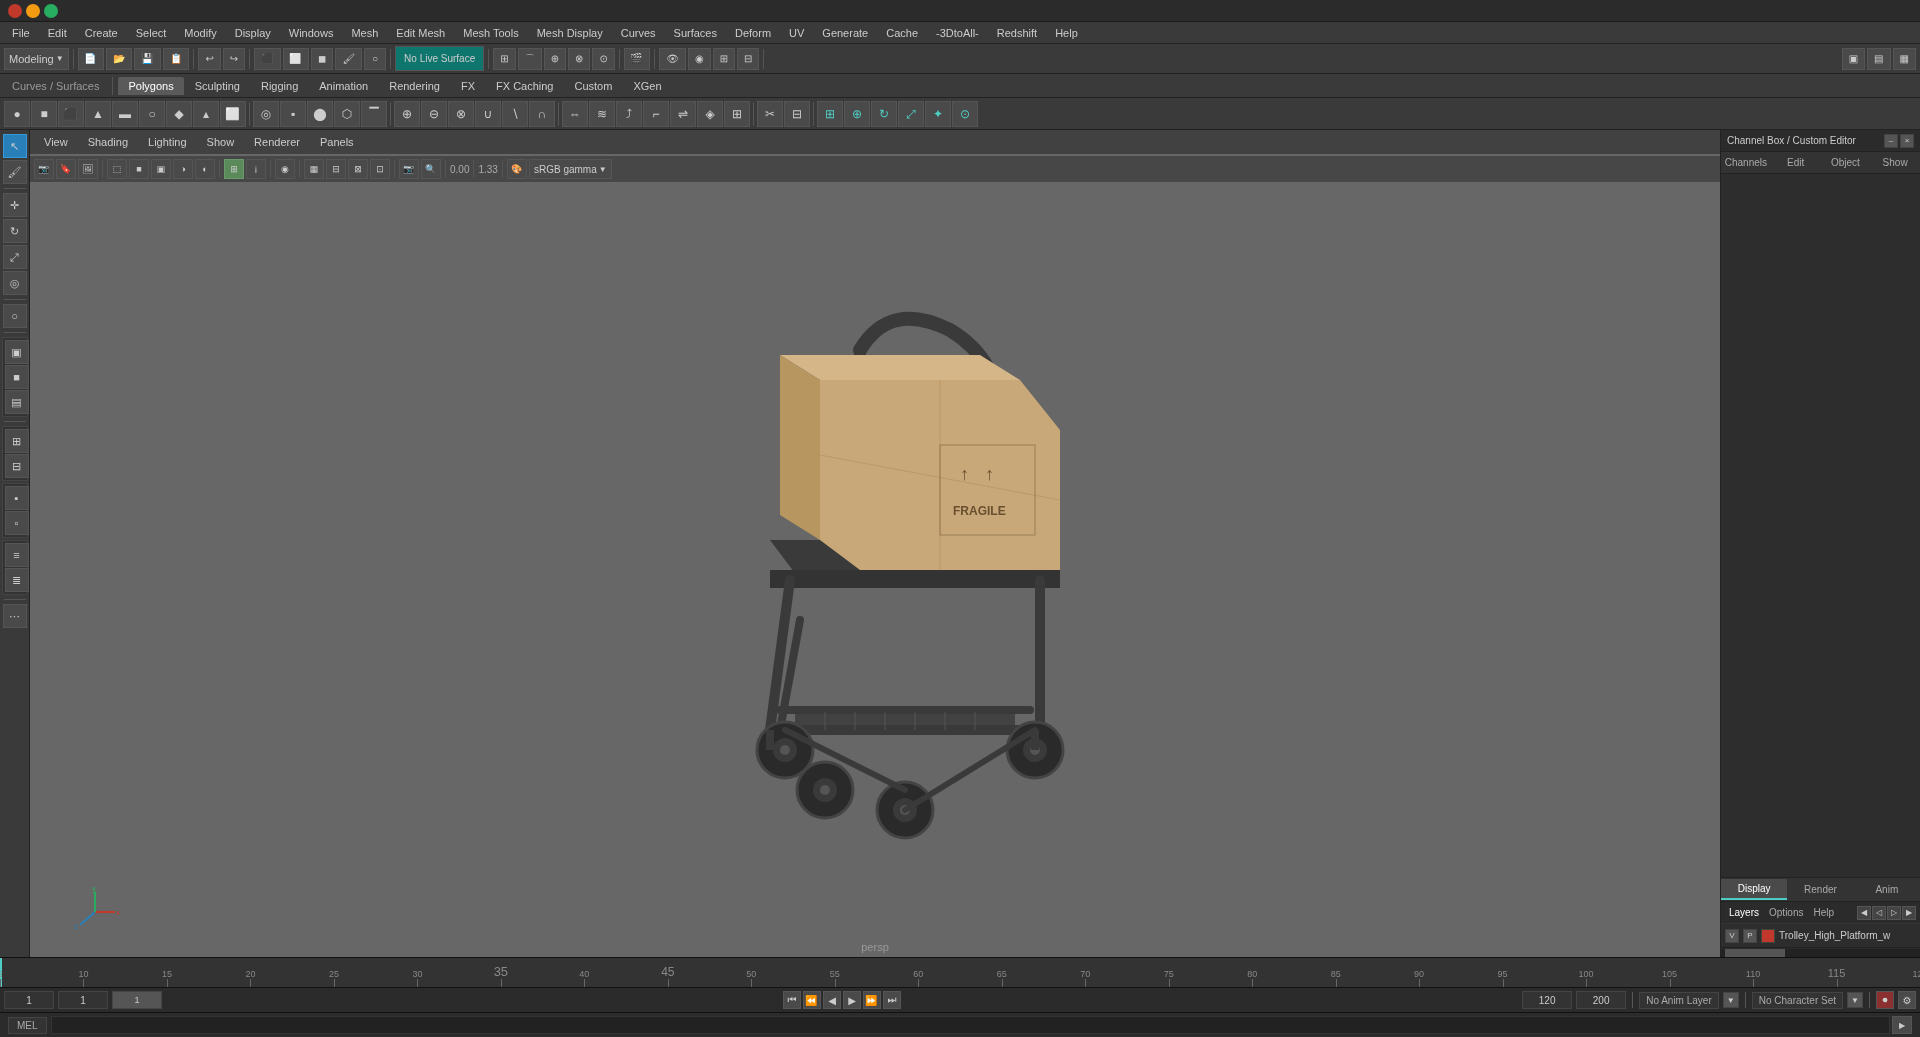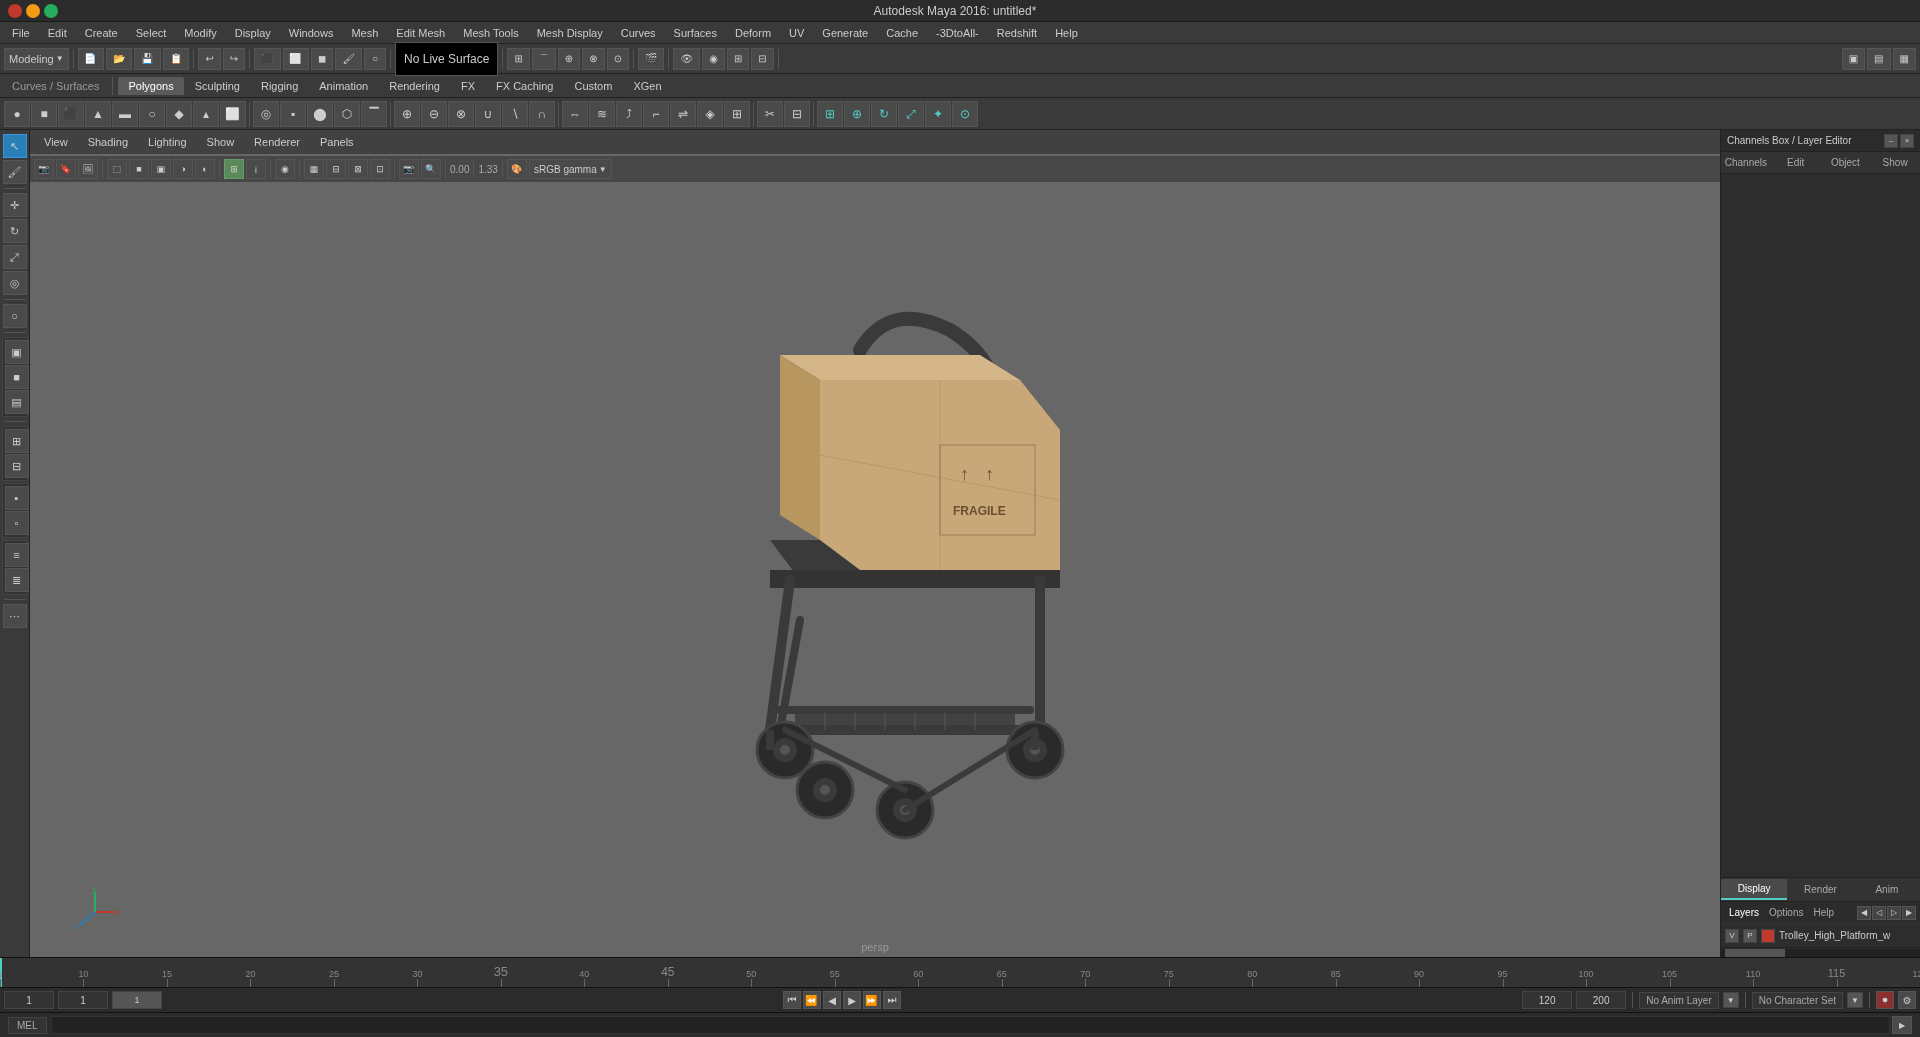--- a/index.html
+++ b/index.html
@@ -11,21 +11,21 @@
 
     
     #menu-bar { width: 100%; height: 22px; background: #3a3a3a; display: flex; align-items: center; padding: 0 4px; gap: 2px; border-bottom: 1px solid #222; }
     .menu-item { padding: 2px 8px; color: #ccc; cursor: pointer; font-size: 11px; white-space: nowrap; }
 
     
     #toolbar1 { width: 100%; height: 30px; background: #3a3a3a; display: flex; align-items: center; padding: 0 4px; gap: 2px; border-bottom: 1px solid #222; }
     .toolbar-btn { height: 22px; padding: 0 6px; background: #4a4a4a; border: 1px solid #555; color: #ccc; cursor: pointer; font-size: 10px; display: flex; align-items: center; justify-content: center; min-width: 22px; }
     .toolbar-sep { width: 1px; height: 20px; background: #555; margin: 0 2px; }
     .toolbar-dropdown { height: 22px; padding: 0 4px; background: #4a4a4a; border: 1px solid #555; color: #ccc; font-size: 11px; cursor: pointer; display: flex; align-items: center; gap: 2px; }
-    .live-surface-btn { background: #000000; border: 1px solid #555; padding: 2px 8px; color: #ccc; font-size: 12px; cursor: pointer; height: 34px; display: flex; align-items: center; }
+    .live-surface-btn { background: #0f766e; border: 1px solid #555; padding: 2px 8px; color: #ccc; font-size: 10px; cursor: pointer; height: 25px; display: flex; align-items: center; }
 
     
     #tab-bar { width: 100%; height: 24px; background: #3a3a3a; display: flex; align-items: center; padding: 0 4px; gap: 1px; border-bottom: 1px solid #222; }
     .tab-item { padding: 3px 10px; color: #ccc; cursor: pointer; font-size: 11px; white-space: nowrap; border-radius: 2px 2px 0 0; text-align: center; }
     .tab-item.active { background: #5a5a5a; color: #fff; }
     .tab-curves { color: #999; font-size: 11px; padding: 3px 8px; }
 
     
     #icon-shelf { width: 100%; height: 32px; background: #3a3a3a; display: flex; align-items: center; padding: 0 4px; gap: 1px; border-bottom: 1px solid #222; }
     .shelf-icon { width: 26px; height: 26px; background: #4a4a4a; border: 1px solid #555; display: flex; align-items: center; justify-content: center; cursor: pointer; color: #ccc; font-size: 12px; }
@@ -112,21 +112,20 @@
   </style>
 </head>
 <body>
 
 <div id="title-bar">
   <div style="display:flex;gap:4px;">
     <div style="width:14px;height:14px;background:#c0392b;border-radius:50%;cursor:pointer;"></div>
     <div style="width:14px;height:14px;background:#f39c12;border-radius:50%;cursor:pointer;"></div>
     <div style="width:14px;height:14px;background:#27ae60;border-radius:50%;cursor:pointer;"></div>
   </div>
-  <div class="title">Autodesk Maya 2016: untitled*</div>
   <div style="width:60px;"></div>
 </div>
 
 <div id="menu-bar">
   <div class="menu-item">File</div>
   <div class="menu-item">Edit</div>
   <div class="menu-item">Create</div>
   <div class="menu-item">Select</div>
   <div class="menu-item">Modify</div>
   <div class="menu-item">Display</div>
@@ -407,21 +406,21 @@
         <text x="46" y="28" fill="#c0392b" font-size="8">x</text>
         <text x="22" y="4" fill="#27ae60" font-size="8">y</text>
         <text x="4" y="42" fill="#2980b9" font-size="8">z</text>
       </svg>
     </div>
 
   </div>
 
   <div id="right-panel">
     <div id="channel-box-header">
-      <span class="cb-title">Channels Box / Layer Editor</span>
+      <span class="cb-title">Channel Box / Custom Editor</span>
       <div class="cb-controls">
         <div class="cb-btn">–</div>
         <div class="cb-btn">×</div>
       </div>
     </div>
     <div id="channel-tabs">
       <div class="ch-tab">Channels</div>
       <div class="ch-tab">Edit</div>
       <div class="ch-tab">Object</div>
       <div class="ch-tab">Show</div>

